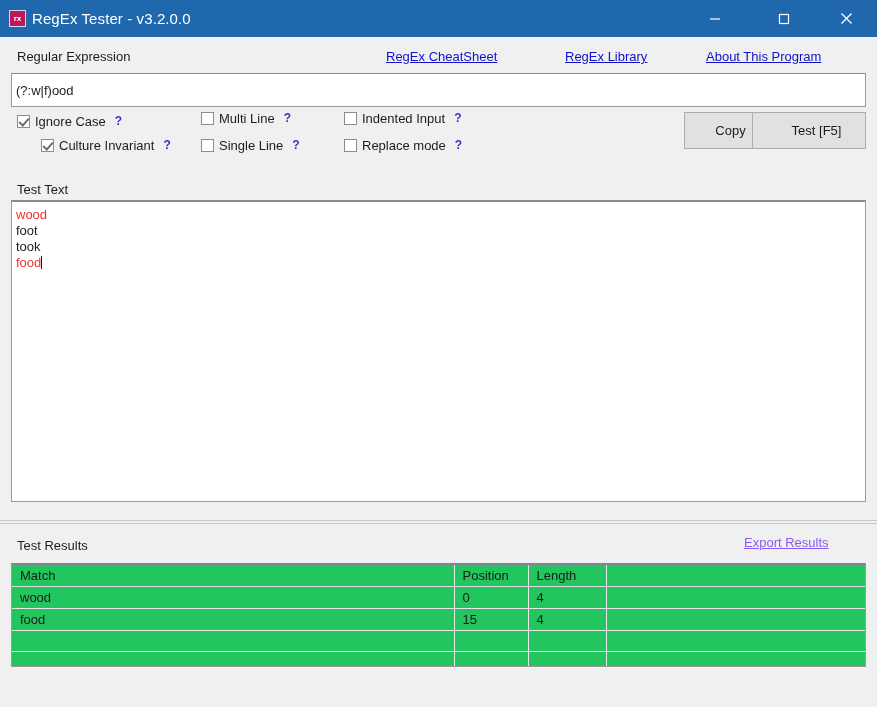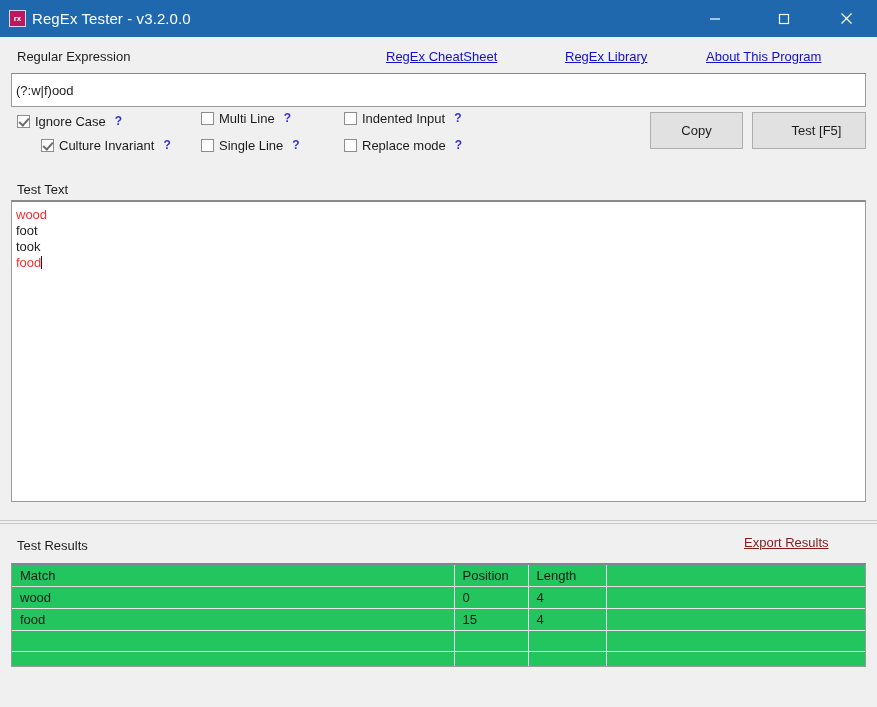--- a/index.html
+++ b/index.html
@@ -124,21 +124,21 @@
   .btn {
     position: absolute;
     background: #e1e1e1;
     border: 1px solid #adadad;
     font-size: 13px;
     color: #1c1c1c;
     display: flex; align-items: center; justify-content: center;
     cursor: pointer;
     font-family: "Liberation Sans", sans-serif;
   }
-  #btn-copy { left: 650px; top: 112px; width: 93px; height: 37px; }
+  #btn-copy { left: 684px; top: 112px; width: 93px; height: 37px; }
   #btn-test { left: 752px; top: 112px; width: 114px; height: 37px; padding-left: 15px; }
 
   
   #lbl-testtext {
     position: absolute; left: 17px; top: 182px;
     font-size: 13px;
   }
   #testtext-box {
     position: absolute;
     left: 11px; top: 200px;
@@ -175,21 +175,21 @@
     border-bottom: 1px solid #c6c6c6;
   }
 
   
   #lbl-results {
     position: absolute; left: 17px; top: 538px;
     font-size: 13px;
   }
   #link-export {
     position: absolute; left: 744px; top: 535px;
-    color: #7f1d1d;
+    color: #8b5cf6;
     text-decoration: underline;
     font-size: 13px;
     cursor: pointer;
   }
   #results-grid {
     position: absolute;
     left: 11px; top: 563px;
     width: 855px; height: 104px;
     background: #22c55e;
     border: 1px solid #9a9a9a;

